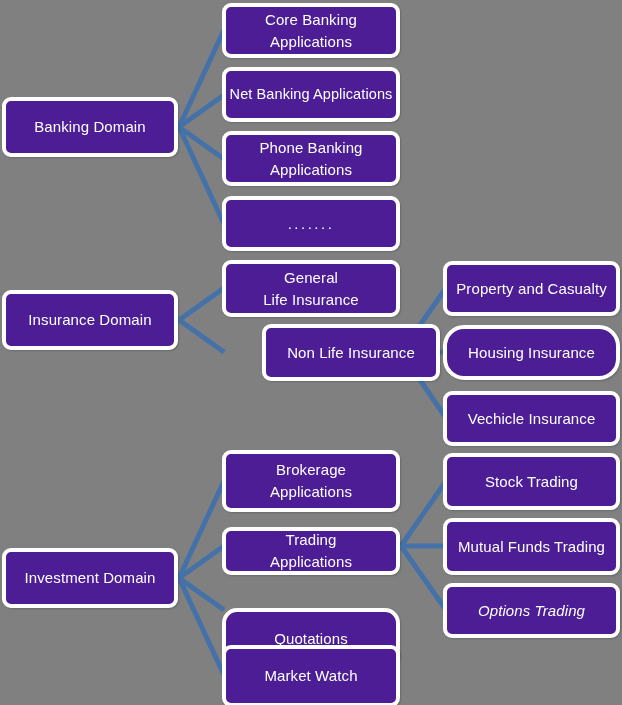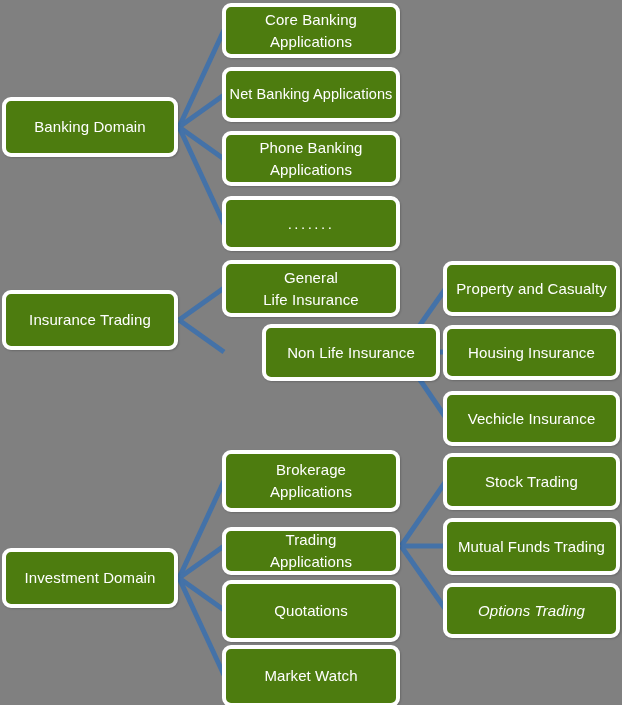--- a/index.html
+++ b/index.html
@@ -7,21 +7,21 @@
     width:622px;height:705px;
     background:#808080;
     font-family:"Liberation Sans", sans-serif;
     overflow:hidden;
   }
   #diagram{position:relative;width:622px;height:705px;}
   svg#connectors{position:absolute;left:0;top:0;width:622px;height:705px;}
   .node{
     position:absolute;
     box-sizing:border-box;
-    background:#4d7c0f;
+    background:#4c1d95;
     border:4px solid #ffffff;
     border-radius:9px;
     color:#ffffff;
     display:flex;
     flex-direction:column;
     align-items:center;
     justify-content:center;
     text-align:center;
     font-size:15px;
     line-height:1.05;
@@ -63,21 +63,21 @@
       <line x1="401" y1="546" x2="446" y2="546"></line>
       <line x1="401" y1="546" x2="446" y2="610"></line>
     </g>
   </svg>
 
   <div class="node" style="left:2px;top:97px;width:176px;height:60px;">
     <span class="ln">Banking Domain</span>
   </div>
 
   <div class="node" style="left:2px;top:290px;width:176px;height:60px;">
-    <span class="ln">Insurance Trading</span>
+    <span class="ln">Insurance Domain</span>
   </div>
 
   <div class="node" style="left:2px;top:548px;width:176px;height:60px;">
     <span class="ln">Investment Domain</span>
   </div>
 
   <div class="node two" style="left:222px;top:3px;width:178px;height:55px;">
     <span class="ln">Core Banking</span>
     <span class="ln">Applications</span>
   </div>
@@ -101,39 +101,39 @@
   </div>
 
   <div class="node" style="left:222px;top:324px;width:178px;height:57px;margin-left:40px;">
     <span class="ln">Non Life Insurance</span>
   </div>
 
   <div class="node" style="left:443px;top:261px;width:177px;height:55px;">
     <span class="ln">Property and Casualty</span>
   </div>
 
-  <div class="node" style="left:443px;top:325px;width:177px;height:55px;">
+  <div class="node" style="left:443px;top:325px;width:177px;height:55px;border-radius:21px;">
     <span class="ln">Housing Insurance</span>
   </div>
 
   <div class="node" style="left:443px;top:391px;width:177px;height:55px;">
     <span class="ln">Vechicle Insurance</span>
   </div>
 
   <div class="node two" style="left:222px;top:450px;width:178px;height:62px;">
     <span class="ln">Brokerage</span>
     <span class="ln">Applications</span>
   </div>
 
   <div class="node two" style="left:222px;top:515px;width:178px;height:48px;margin-top:12px;">
     <span class="ln">Trading</span>
     <span class="ln">Applications</span>
   </div>
 
-  <div class="node" style="left:222px;top:580px;width:178px;height:62px;">
+  <div class="node" style="left:222px;top:608px;width:178px;height:62px;border-radius:15px;">
     <span class="ln">Quotations</span>
   </div>
 
   <div class="node" style="left:222px;top:645px;width:178px;height:62px;">
     <span class="ln">Market Watch</span>
   </div>
 
   <div class="node" style="left:443px;top:453px;width:177px;height:57px;">
     <span class="ln">Stock Trading</span>
   </div>

